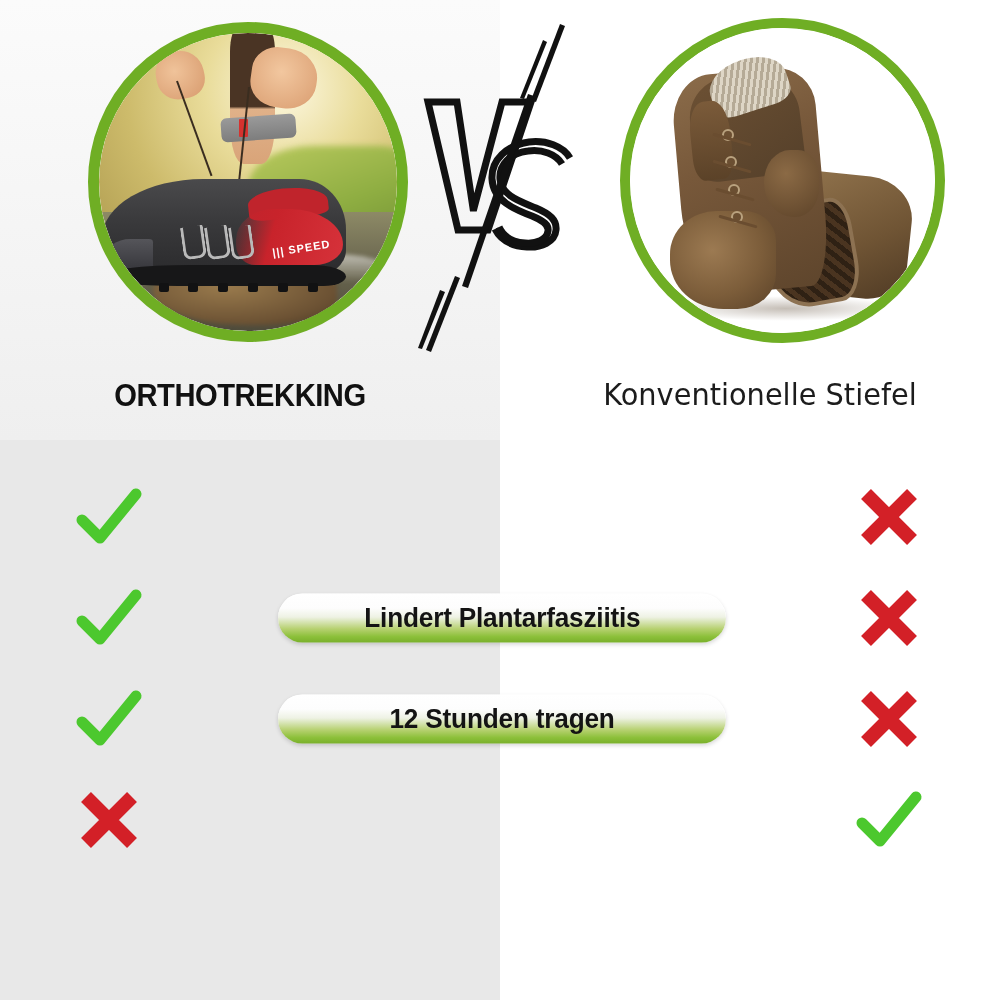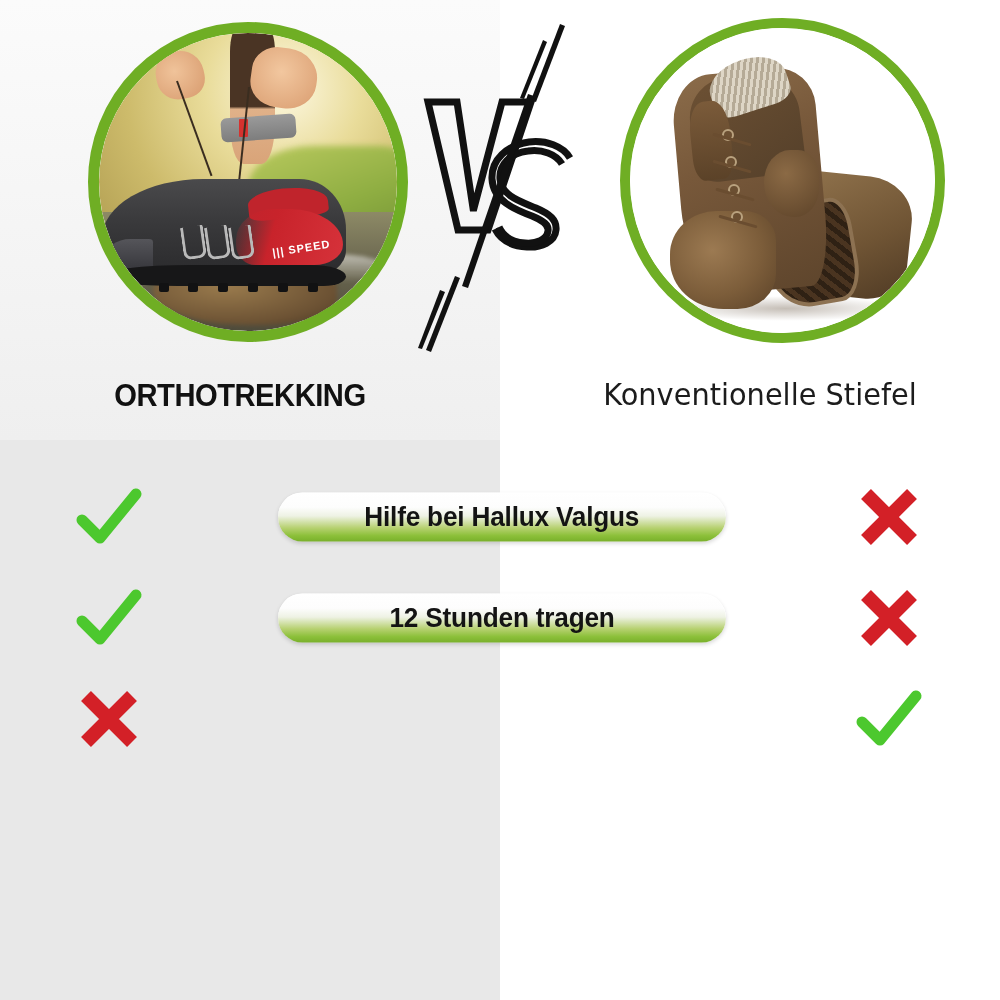--- a/index.html
+++ b/index.html
@@ -430,31 +430,43 @@
   <div class="title-right">Konventionelle Stiefel</div>
 
   <div class="rows">
 
     <div class="row">
       <span class="mark left-mark">
         <svg viewBox="0 0 74 74" width="74" height="74">
           <path d="M10 40 L28 58 L64 14" fill="none" stroke="#4CC82E" stroke-width="11" stroke-linecap="round" stroke-linejoin="round"></path>
         </svg>
       </span>
+      <span class="mark right-mark">
+        <svg viewBox="0 0 74 74" width="74" height="74">
+          <path d="M14 14 L60 60 M60 14 L14 60" stroke="#D32027" stroke-width="14" stroke-linecap="butt"></path>
+        </svg>
+      </span>
+    </div>
+
+
+    <div class="row">
+      <span class="mark left-mark">
+        <svg viewBox="0 0 74 74" width="74" height="74">
+          <path d="M10 40 L28 58 L64 14" fill="none" stroke="#4CC82E" stroke-width="11" stroke-linecap="round" stroke-linejoin="round"></path>
+        </svg>
+      </span>
       <div class="pill">
-        <span class="pill-label">Hilfe bei Hallux Valgus</span>
+        <span class="pill-label">Lindert Plantarfasziitis</span>
       </div>
       <span class="mark right-mark">
         <svg viewBox="0 0 74 74" width="74" height="74">
           <path d="M14 14 L60 60 M60 14 L14 60" stroke="#D32027" stroke-width="14" stroke-linecap="butt"></path>
         </svg>
       </span>
     </div>
-
-
 
     <div class="row">
       <span class="mark left-mark">
         <svg viewBox="0 0 74 74" width="74" height="74">
           <path d="M10 40 L28 58 L64 14" fill="none" stroke="#4CC82E" stroke-width="11" stroke-linecap="round" stroke-linejoin="round"></path>
         </svg>
       </span>
       <div class="pill">
         <span class="pill-label">12 Stunden tragen</span>
       </div>

